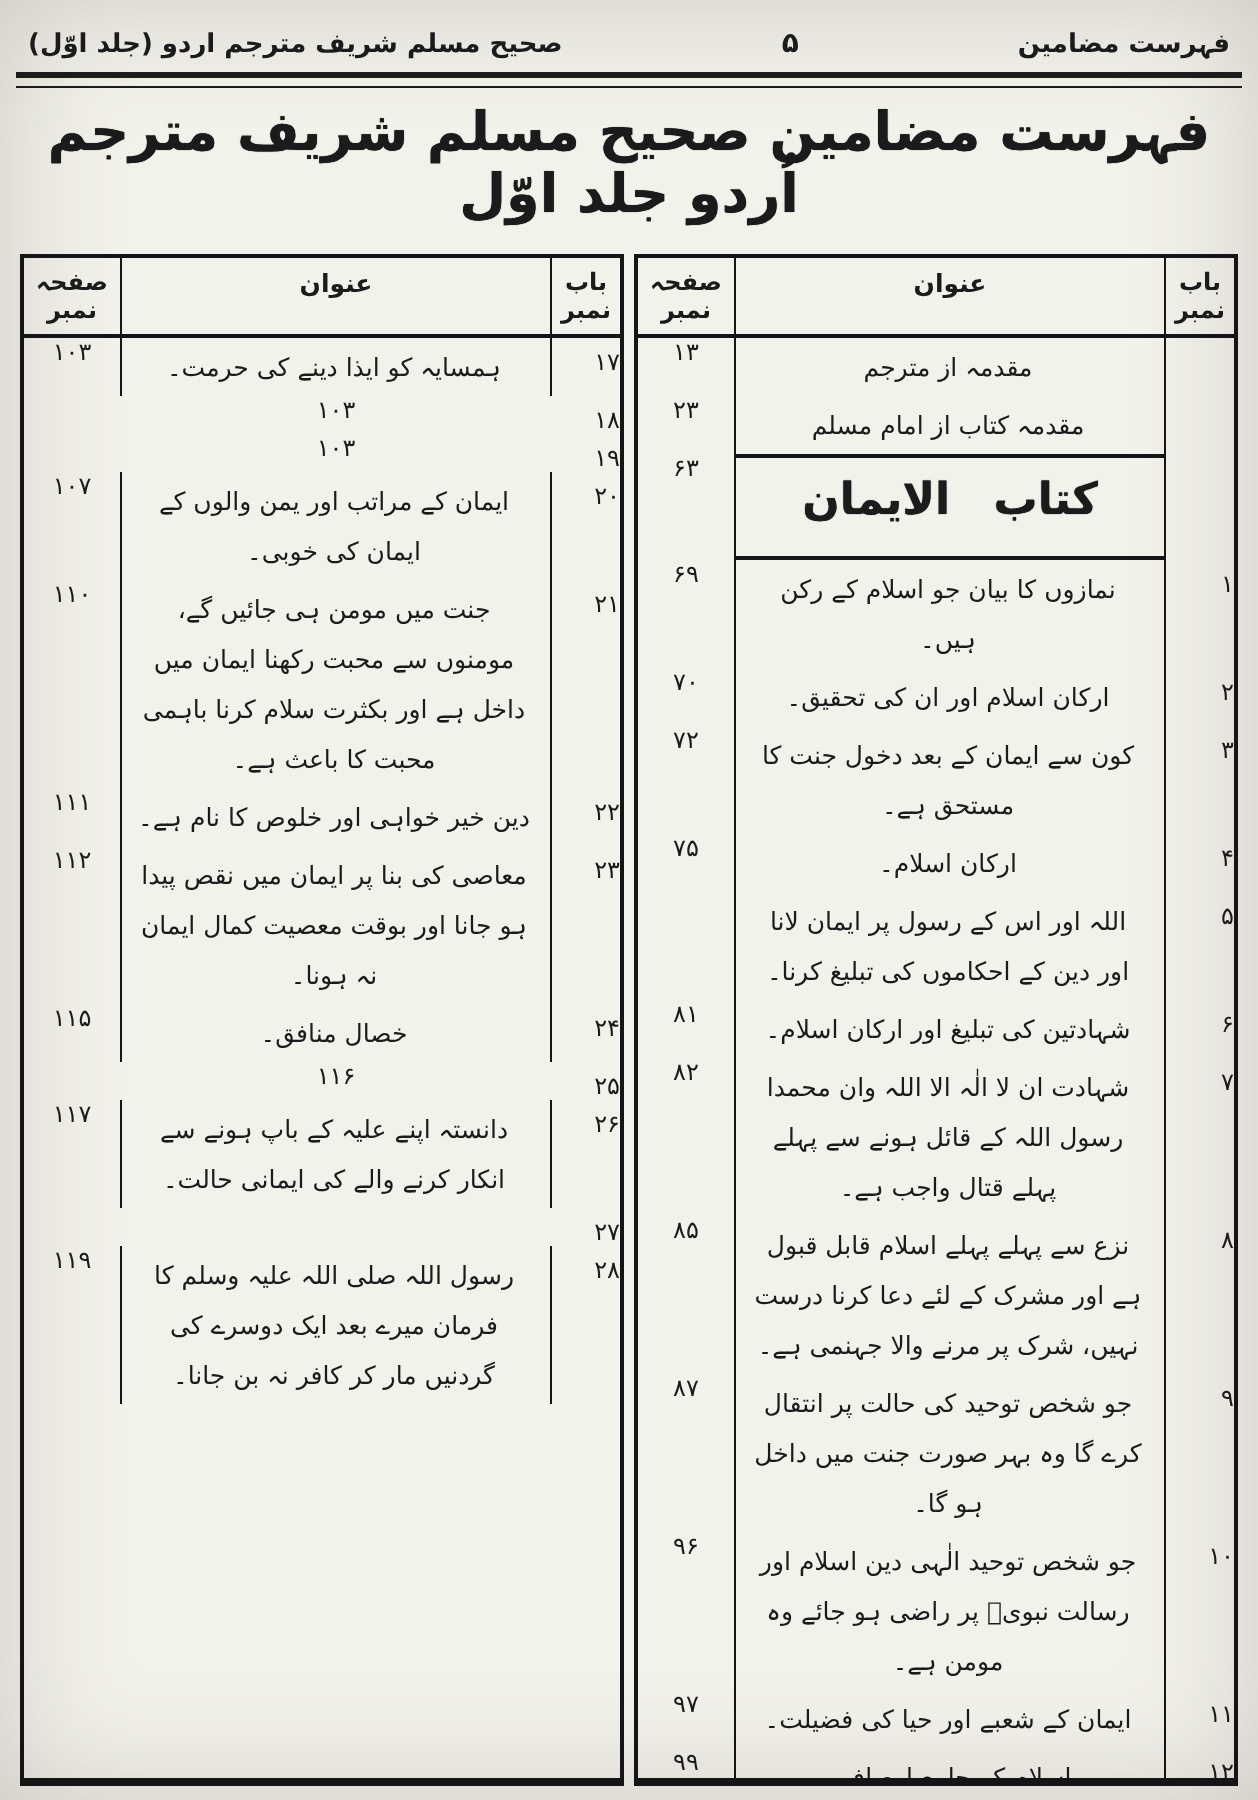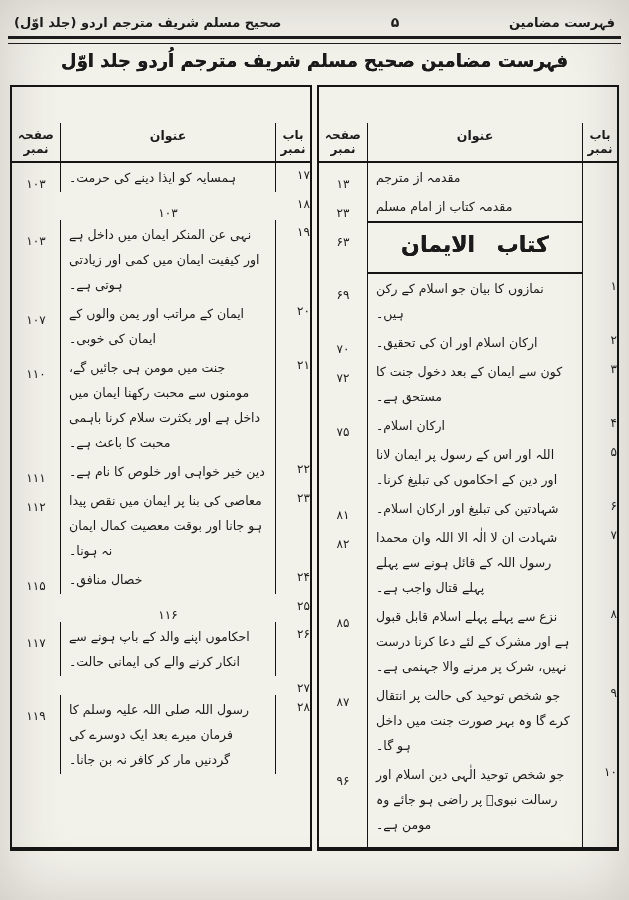--- a/index.html
+++ b/index.html
@@ -26,21 +26,21 @@
   .running-head .center-num{font-size:14px;}
   .rule-double{
     height:4px;
     border-top:3px solid #1c1c1c;
     border-bottom:1px solid #1c1c1c;
     margin:0 0 6px 0;
   }
   
   .main-title{
     text-align:center;
-    font-size:18px;font-weight:bold;
+    font-size:27px;font-weight:bold;
     margin:2px 0 14px 0;
     letter-spacing:0;
     text-shadow:0 0 .4px #000;
   }
   
   .toc{
     display:flex;direction:rtl;gap:5px;
     height:766px;
     margin:0 2px;
   }
@@ -50,36 +50,36 @@
     border-bottom:4px solid #151515;
     background:transparent;
     display:flex;flex-direction:column;
     overflow:hidden;
   }
   .toc-header{
     display:grid;grid-template-columns:34px 1fr 48px;
     border-bottom:2px solid #151515;
     font-size:12px;font-weight:bold;
   }
-  .toc-header > div{padding:5px 2px;text-align:center;margin-top:36px;}
+  .toc-header > div{padding:5px 2px;text-align:center;}
   .toc-body{flex:1;display:flex;flex-direction:column;}
   .rows-container{display:flex;flex-direction:column;}
   .toc-row{display:grid;grid-template-columns:34px 1fr 48px;}
   .cell-bab{
     font-size:12px;text-align:right;padding-top:5px;
   }
   .cell-title{
     border-left:1.5px solid #151515;
     border-right:1.5px solid #151515;
     font-size:12.5px;line-height:25px;
     padding:2px 10px 2px 8px;
-    text-align:left;
+    text-align:center;
   }
   .cell-page{
-    font-size:12px;text-align:center;padding-top:14px;
+    font-size:12px;text-align:center;padding-top:0;
   }
   .toc-header .cell-title{line-height:normal;text-align:center;padding:5px 2px;font-weight:bold;}
   
   .section-row .cell-title{
     border-top:2px solid #151515;
     border-bottom:2px solid #151515;
     text-align:center;
     font-size:22px;font-weight:bold;
     word-spacing:14px;
     padding:7px 0 12px 0;
@@ -219,21 +219,20 @@
     <div class="cell-page">۱۰۳</div>
   </div>
 
   <div class="toc-row">
     <div class="cell-bab">۱۸</div>
     <div class="cell-page">۱۰۳</div>
   </div>
 
   <div class="toc-row">
     <div class="cell-bab">۱۹</div>
-    <div class="cell-title">نہی عن المنکر ایمان میں داخل ہے اور کیفیت ایمان میں کمی اور زیادتی ہوتی ہے۔</div>
     <div class="cell-page">۱۰۳</div>
   </div>
 
   <div class="toc-row">
     <div class="cell-bab">۲۰</div>
     <div class="cell-title">ایمان کے مراتب اور یمن والوں کے ایمان کی خوبی۔</div>
     <div class="cell-page">۱۰۷</div>
   </div>
 
   <div class="toc-row">
@@ -260,21 +259,21 @@
     <div class="cell-page">۱۱۵</div>
   </div>
 
   <div class="toc-row">
     <div class="cell-bab">۲۵</div>
     <div class="cell-page">۱۱۶</div>
   </div>
 
   <div class="toc-row">
     <div class="cell-bab">۲۶</div>
-    <div class="cell-title">احکاموں اپنے والد کے باپ ہونے سے انکار کرنے والے کی ایمانی حالت۔</div>
+    <div class="cell-title">دانستہ اپنے علیہ کے باپ ہونے سے انکار کرنے والے کی ایمانی حالت۔</div>
     <div class="cell-page">۱۱۷</div>
   </div>
 
   <div class="toc-row">
     <div class="cell-bab">۲۷</div>
   </div>
 
   <div class="toc-row">
     <div class="cell-bab">۲۸</div>
     <div class="cell-title">رسول اللہ صلی اللہ علیہ وسلم کا فرمان میرے بعد ایک دوسرے کی گردنیں مار کر کافر نہ بن جانا۔</div>

